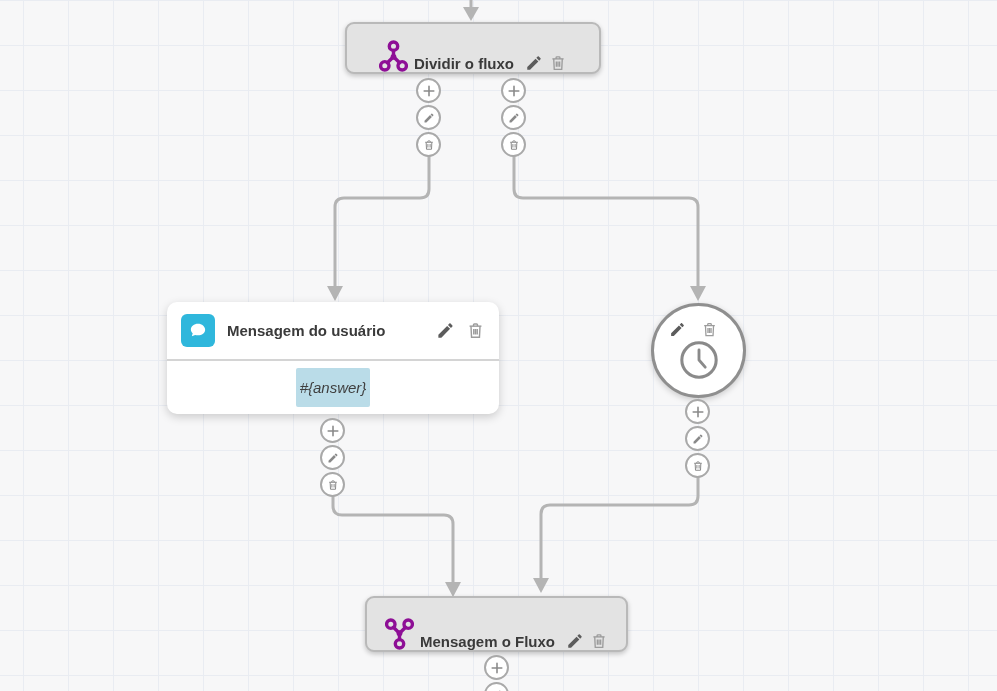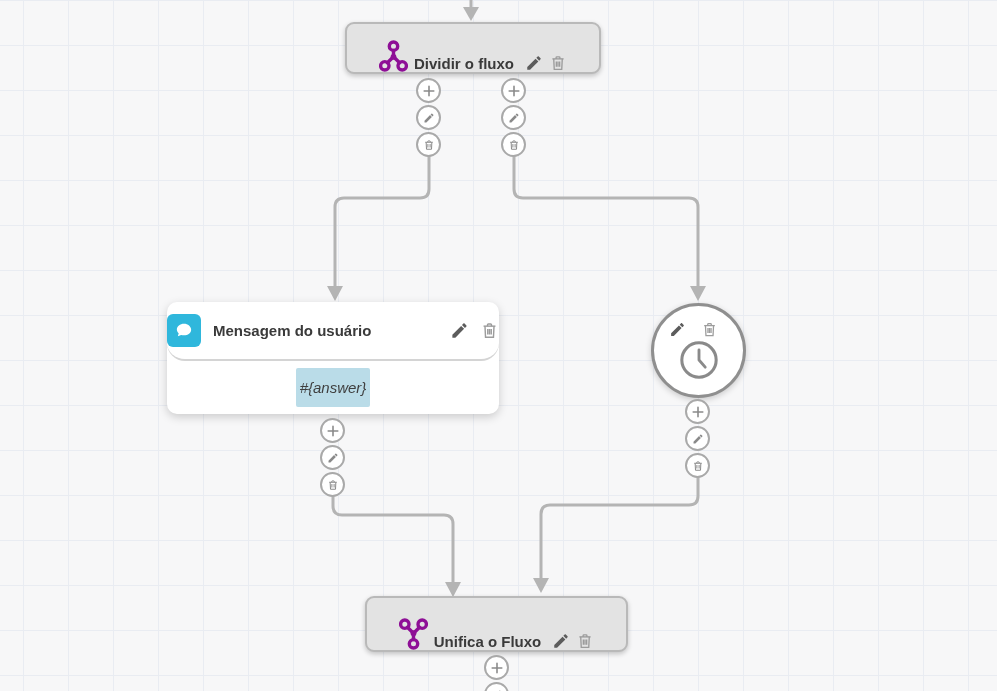--- a/index.html
+++ b/index.html
@@ -19,23 +19,22 @@
     background:#e3e3e3;border:2px solid #b9b9b9;border-radius:9px;
     display:flex;align-items:flex-end;justify-content:center;gap:6px;
     box-shadow:0 2px 5px rgba(0,0,0,.22);
   }
   .gtitle{font-weight:bold;font-size:15px;color:#3a3a3a;white-space:nowrap;}
   .card{
     position:absolute;z-index:2;box-sizing:border-box;background:#fff;
     border-radius:10px;box-shadow:0 3px 10px rgba(0,0,0,.18);
   }
   .card-header{
-    display:flex;align-items:center;height:57px;padding:0 0;
+    display:flex;align-items:center;height:57px;padding:0 14px;
     border-bottom:2px solid #d4d4d4;
-    border-radius:18px;
   }
   .chat-badge{
     width:34px;height:33px;border-radius:6px;background:#2fb7dc;
     display:flex;align-items:center;justify-content:center;flex:0 0 auto;
   }
   .card-title{font-weight:bold;font-size:15px;color:#3a3a3a;margin-left:12px;flex:1;}
   .card-body{height:52px;display:flex;align-items:center;justify-content:center;}
   .var-chip{
     font-style:italic;font-size:15px;color:#3f3f3f;background:#badce8;
     padding:11px 4px;border-radius:2px;
@@ -232,21 +231,21 @@
       <g stroke="#8e0f96" stroke-width="3.4" fill="none" stroke-linecap="round">
         <path d="M8.4 9.2 L14.5 15.2"></path>
         <path d="M20.6 9.2 L14.5 15.2"></path>
         <path d="M14.5 15.2 V21.5"></path>
         <circle cx="5.8" cy="6.2" r="4.2"></circle>
         <circle cx="23.2" cy="6.2" r="4.2"></circle>
         <circle cx="14.5" cy="25.8" r="4.2"></circle>
       </g>
       <circle cx="14.5" cy="15.2" r="2.9" fill="#8e0f96"></circle>
     </svg>
-    <span class="gtitle">Unifica o Fluxo</span>
+    <span class="gtitle">Mensagem o Fluxo</span>
     <svg class="icon-btn" width="18" height="18" viewBox="0 0 24 24" style="margin-left:5px">
       <path fill="#5c5c5c" d="M3 17.25V21h3.75L17.81 9.94l-3.75-3.75L3 17.25zM20.71 7.04c.39-.39.39-1.02 0-1.41l-2.34-2.34c-.39-.39-1.02-.39-1.41 0l-1.83 1.83 3.75 3.75 1.83-1.83z"></path>
     </svg>
     <svg class="icon-btn" width="18" height="18" viewBox="0 0 24 24" fill="none" stroke="#9c9c9c" stroke-width="1.8">
       <path d="M4.5 6.5h15"></path>
         <path d="M9.5 6.5V4.8a1 1 0 011-1h3a1 1 0 011 1v1.7"></path>
       <path d="M6.3 6.5l.7 14h10l.7-14"></path>
         <path d="M9.8 10v7M12 10v7M14.2 10v7"></path>
     </svg>
   </div>

